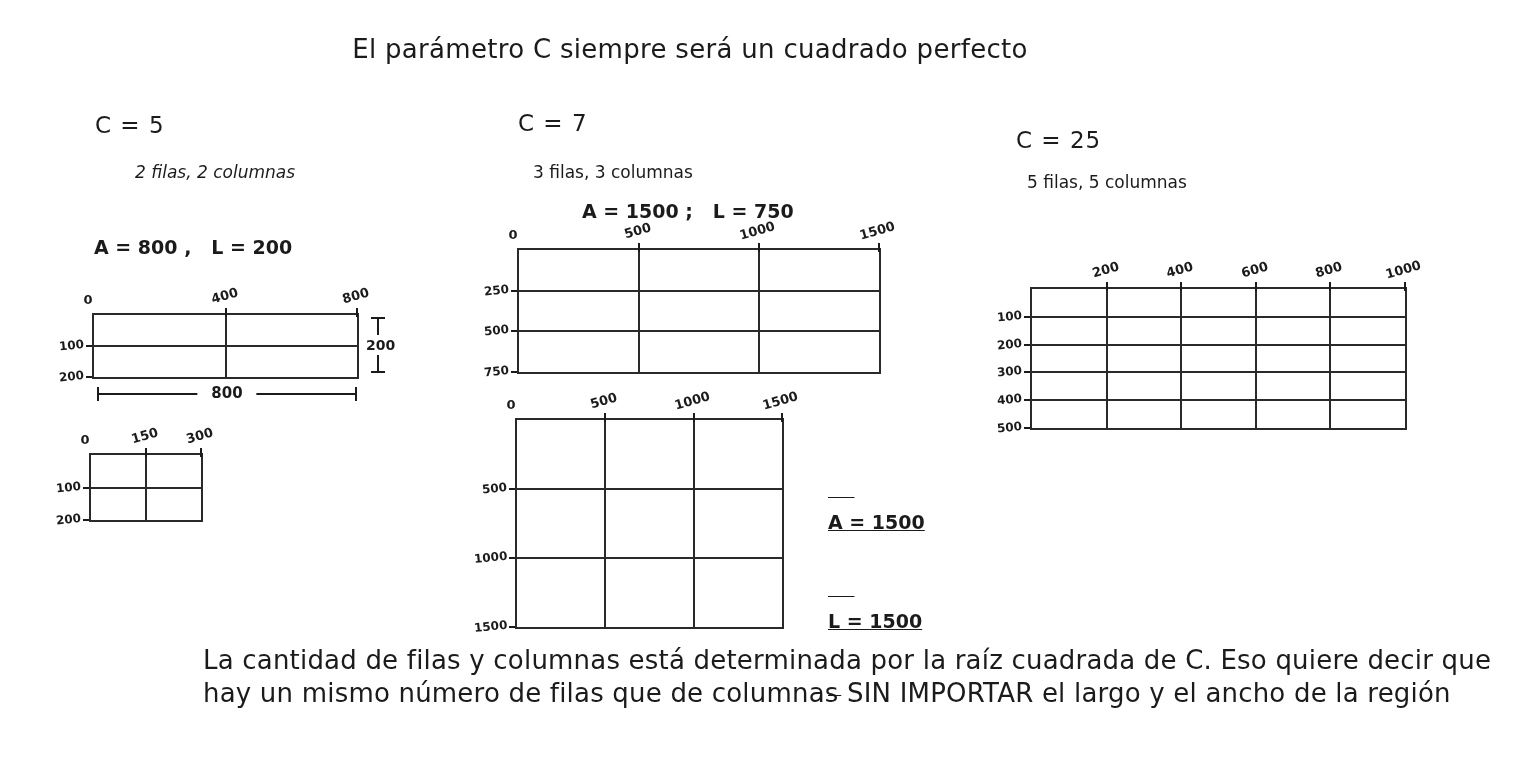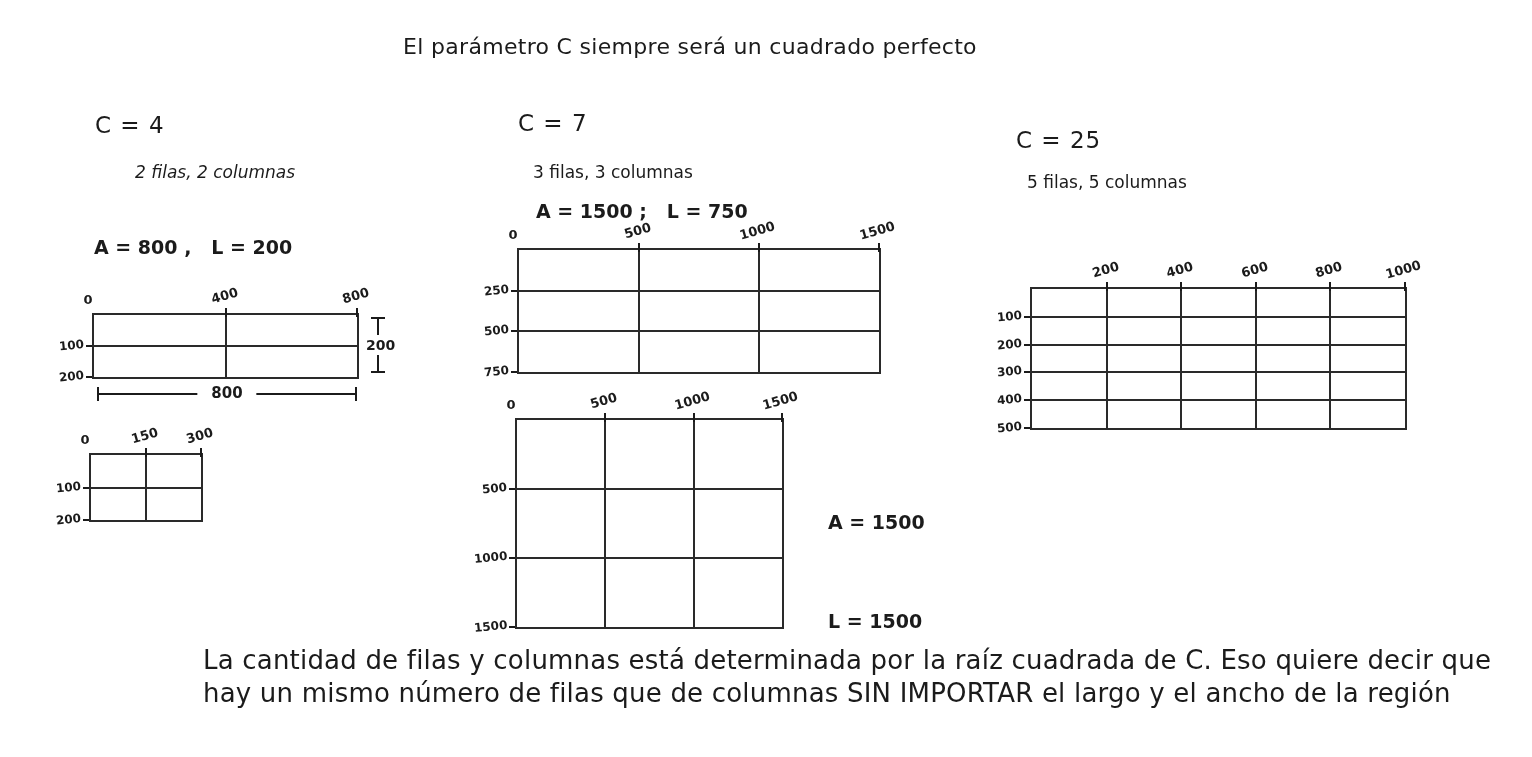--- a/index.html
+++ b/index.html
@@ -6,33 +6,33 @@
   #stage{
     position:relative;
     width:1532px;height:757px;
     background:#ffffff;
     font-family:"DejaVu Sans",sans-serif;
     color:#1b1b1b;
     overflow:hidden;
   }
   .title{
     position:absolute;left:290px;top:34px;width:800px;
-    text-align:center;font-size:22px;letter-spacing:.3px;
+    text-align:center;font-size:26px;letter-spacing:.3px;
   }
   .sec-heading{position:absolute;font-size:23px;letter-spacing:1px;}
   #h-c4{left:95px;top:112px;}
   #h-c9{left:518px;top:110px;}
   #h-c25{left:1016px;top:120px;margin-top:7px;}
   .sec-sub{position:absolute;font-size:17px;}
   #s-c4{left:135px;top:162px;font-style:italic;}
   #s-c9{left:533px;top:162px;}
   #s-c25{left:1027px;top:172px;}
   .sec-params{position:absolute;font-weight:bold;font-size:19px;white-space:pre;}
   #p-c4{left:94px;top:236px;}
-  #p-c9{left:536px;top:200px;text-align:right;}
+  #p-c9{left:582px;top:200px;text-align:right;}
   #p-c25{left:1018px;top:228px;}
 
   .grid-box{position:absolute;border:2px solid #2a2a2a;}
   #grid-c4-main{left:92px;top:313px;width:263px;height:62px;}
   #grid-c4-small{left:89px;top:453px;width:110px;height:65px;}
   #grid-c9-top{left:517px;top:248px;width:360px;height:122px;}
   #grid-c9-bottom{left:515px;top:418px;width:265px;height:207px;}
   #grid-c25{left:1030px;top:287px;width:373px;height:139px;}
 
   .vline{position:absolute;top:0;bottom:0;width:2px;background:#2a2a2a;transform:translateX(-50%);}
@@ -63,32 +63,32 @@
   .vcap{position:absolute;top:0;bottom:0;width:2px;background:#1b1b1b;}
   .vcapl{left:0;}
   .vcapr{right:0;}
   .hlabel{
     position:absolute;left:50%;top:50%;transform:translate(-50%,-58%);
     background:#fff;padding:0 14px;font-weight:bold;font-size:15px;
   }
 
   .annot{position:absolute;font-weight:bold;font-size:19px;line-height:33px;white-space:pre;}
   #annot-c4{left:233px;top:447px;}
-  #annot-c9{left:828px;top:440px;}
+  #annot-c9{left:828px;top:440px;text-decoration:underline;}
 
   .footer{position:absolute;left:203px;top:644px;font-size:26px;line-height:33px;letter-spacing:.2px;}
 </style>
 </head>
 <body>
 
 <div id="stage">
 
   <div class="title">El parámetro C siempre será un cuadrado perfecto</div>
 
-  <div class="sec-heading" id="h-c4">C = 4</div>
+  <div class="sec-heading" id="h-c4">C = 5</div>
   <div class="sec-sub" id="s-c4">2 filas, 2 columnas</div>
   <div class="sec-params" id="p-c4">A = 800 ,   L = 200</div>
   <div class="grid-box" id="grid-c4-main">
       <div class="vline" style="left: 50%;"></div>
       <div class="hline" style="top: 50%;"></div>
       <div class="xlab origin" style="left: 0%;">0</div>
       <div class="xlab" style="left: 50%;">400</div>
       <div class="xtick" style="left: 50%;"></div>
       <div class="xlab" style="left: 100%;">800</div>
       <div class="xtick" style="left: 100%;"></div>

